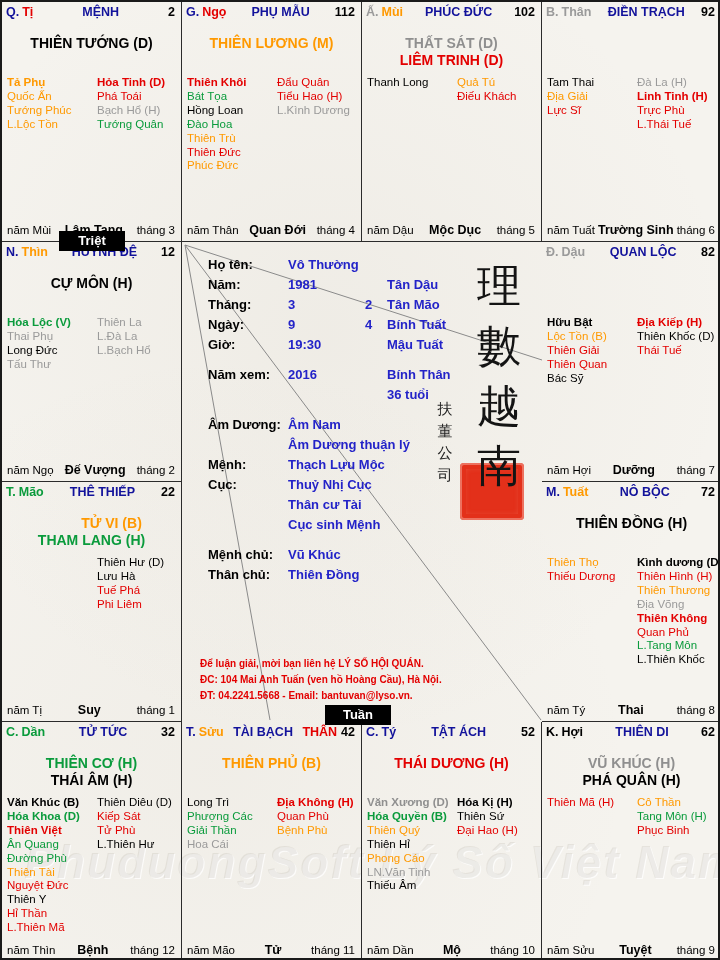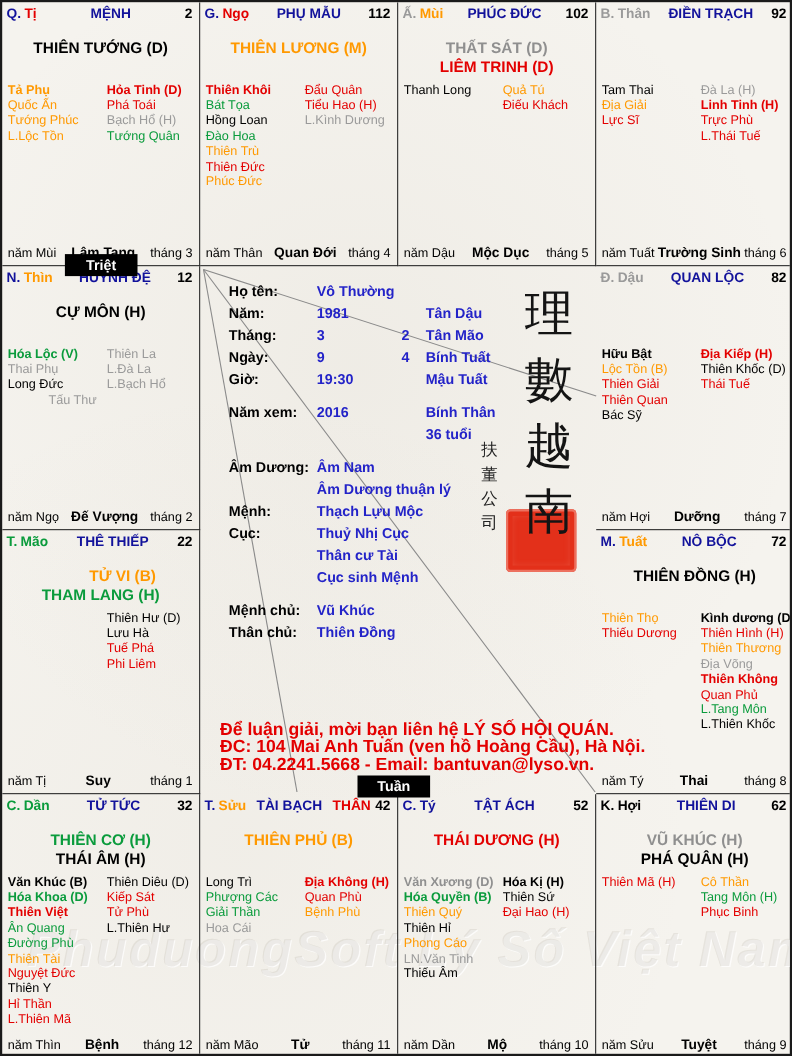--- a/index.html
+++ b/index.html
@@ -27,21 +27,21 @@
   .fstate{flex:1;text-align:center;font-weight:bold;font-size:12.5px;}
   .center{position:absolute;left:180px;top:240px;width:360px;height:480px;z-index:3;}
   .info{position:absolute;left:0;top:13px;right:0;}
   .irow{position:relative;height:20px;font-size:13px;font-weight:bold;}
   .irow span{position:absolute;top:2px;white-space:nowrap;}
   .irow .l{left:26px;}
   .irow .v1{left:106px;}
   .irow .v2{left:183px;}
   .irow .v3{left:205px;}
   .gaprow{height:10px;}
-  .contact{position:absolute;left:18px;top:414px;font-size:16px;font-weight:bold;
+  .contact{position:absolute;left:18px;top:414px;font-size:10px;font-weight:bold;
         color:#e30000;line-height:16px;white-space:nowrap;}
   .callig{position:absolute;left:288px;top:14px;width:58px;text-align:center;
         font-family:"DejaVu Serif",serif;font-size:44px;line-height:60px;color:#141414;z-index:3;}
   .callig-small{position:absolute;left:252px;top:156px;width:22px;text-align:center;
         font-family:"DejaVu Serif",serif;font-size:15px;line-height:22px;color:#222;z-index:3;}
   .seal{position:absolute;left:278px;top:221px;width:64px;height:57px;background:#e3301a;
         border-radius:4px;z-index:2;
         box-shadow:inset 0 0 0 2px rgba(255,235,225,0.35), inset 0 0 0 6px #e3301a, inset 0 0 10px rgba(255,225,210,0.55);}
   .badge{position:absolute;background:#000;color:#fff;font-weight:bold;font-size:13px;
         text-align:center;z-index:6;width:66px;padding:2px 0;line-height:16px;}
@@ -179,21 +179,21 @@
       <span class="pname">HUYNH ĐỆ</span>
       <span class="pright"><b class="pnum">12</b></span>
     </div>
     <div class="mains">
           <div style="color: rgb(0, 0, 0);">CỰ MÔN (H)</div>
         </div>
     <div class="col left">
           <div style="color: rgb(10, 155, 60); font-weight: bold;">Hóa Lộc (V)</div>
           <div style="color: rgb(154, 154, 154);">Thai Phụ</div>
           <div style="color: rgb(0, 0, 0);">Long Đức</div>
-          <div style="color: rgb(154, 154, 154); margin-left: 37px;">Tấu Thư</div>
+          <div style="color: rgb(154, 154, 154);">Tấu Thư</div>
         </div>
     <div class="col right">
           <div style="color: rgb(154, 154, 154);">Thiên La</div>
           <div style="color: rgb(154, 154, 154);">L.Đà La</div>
           <div style="color: rgb(154, 154, 154);">L.Bạch Hổ</div>
         </div>
     <div class="cell-foot">
       <span class="fyear">năm Ngọ</span>
       <span class="fstate">Đế Vượng</span>
       <span class="fmonth">tháng 2</span>

